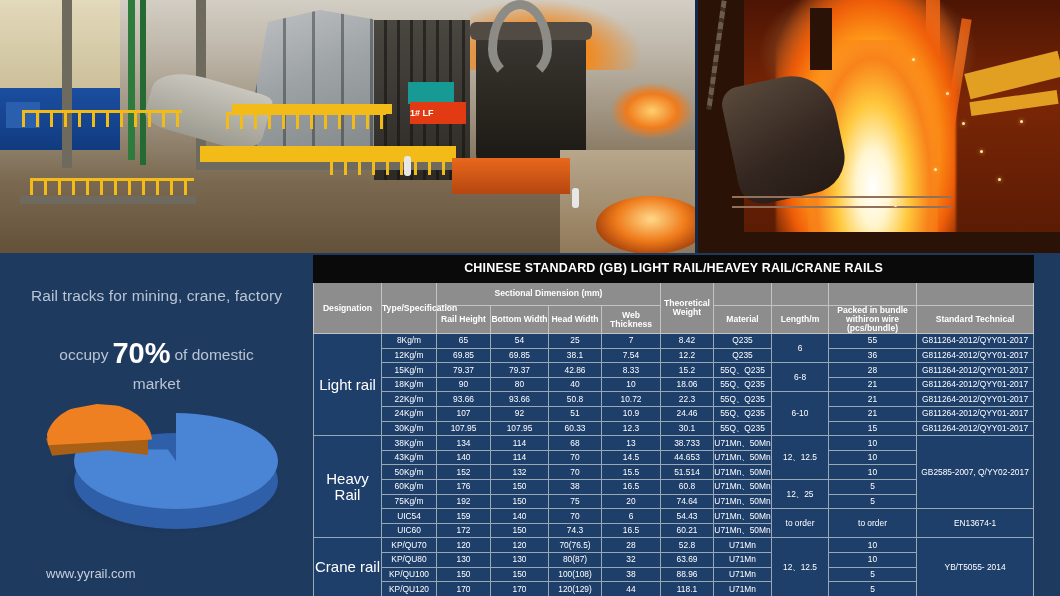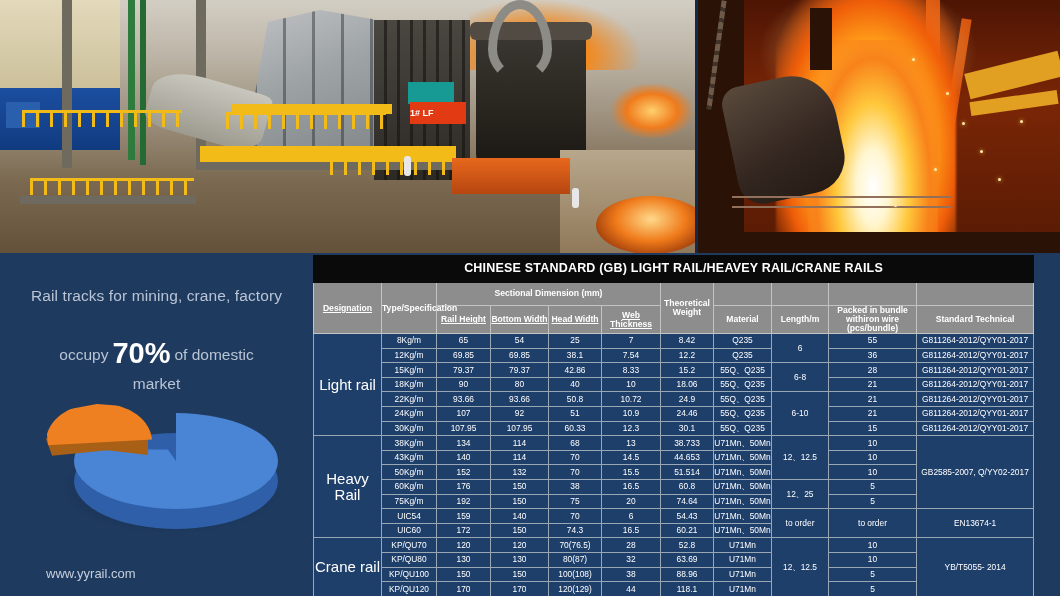--- a/index.html
+++ b/index.html
@@ -118,25 +118,25 @@
   .tbl-wrap{position:absolute;left:313px;top:255px;width:722px;height:330px;}
   table.spec{border-collapse:collapse;table-layout:fixed;width:720px;
     font-size:8.4px;color:#ffffff;}
   table.spec td,table.spec th{
     border:1px solid #9aa7b5;padding:0;text-align:center;vertical-align:middle;
     background:#1f3f6b;font-weight:normal;line-height:1.05;}
   tr.title-row td{background:#0a0a0a;color:#ffffff;font-size:12.5px;font-weight:bold;
     letter-spacing:.2px;height:26px;border:1px solid #0a0a0a;}
   tr.hdr td{background:#8d8d8d;color:#ffffff;font-weight:bold;font-size:8.6px;
     border:1px solid #c3c3c3;}
-  tr.hdr td.sub{font-size:8.6px;text-decoration:underline;}
+  tr.hdr td.sub{font-size:8.6px;}
   td.grp{font-weight:bold;font-size:15px;}
   td.small{font-size:7.8px;}
   tr.body-row td{height:13.6px;}
-  .h1{height:30px;text-decoration:underline;}
+  .h1{height:30px;}
   .h2{height:22px;}
 </style>
 </head>
 <body>
 
 <div id="root">
 
   <div class="photo-band">
 
     <div class="photo photo-left">
@@ -304,21 +304,21 @@
             <td>55Q、Q235</td>
             <td rowspan="1">21</td>
             <td rowspan="1">G811264-2012/QYY01-2017</td>
           </tr>
           <tr class="body-row">
             <td>22Kg/m</td>
             <td>93.66</td>
             <td>93.66</td>
             <td>50.8</td>
             <td>10.72</td>
-            <td>24.9</td>
+            <td>22.3</td>
             <td>55Q、Q235</td>
             <td rowspan="3">6-10</td>
             <td rowspan="1">21</td>
             <td rowspan="1">G811264-2012/QYY01-2017</td>
           </tr>
           <tr class="body-row">
             <td>24Kg/m</td>
             <td>107</td>
             <td>92</td>
             <td>51</td>

